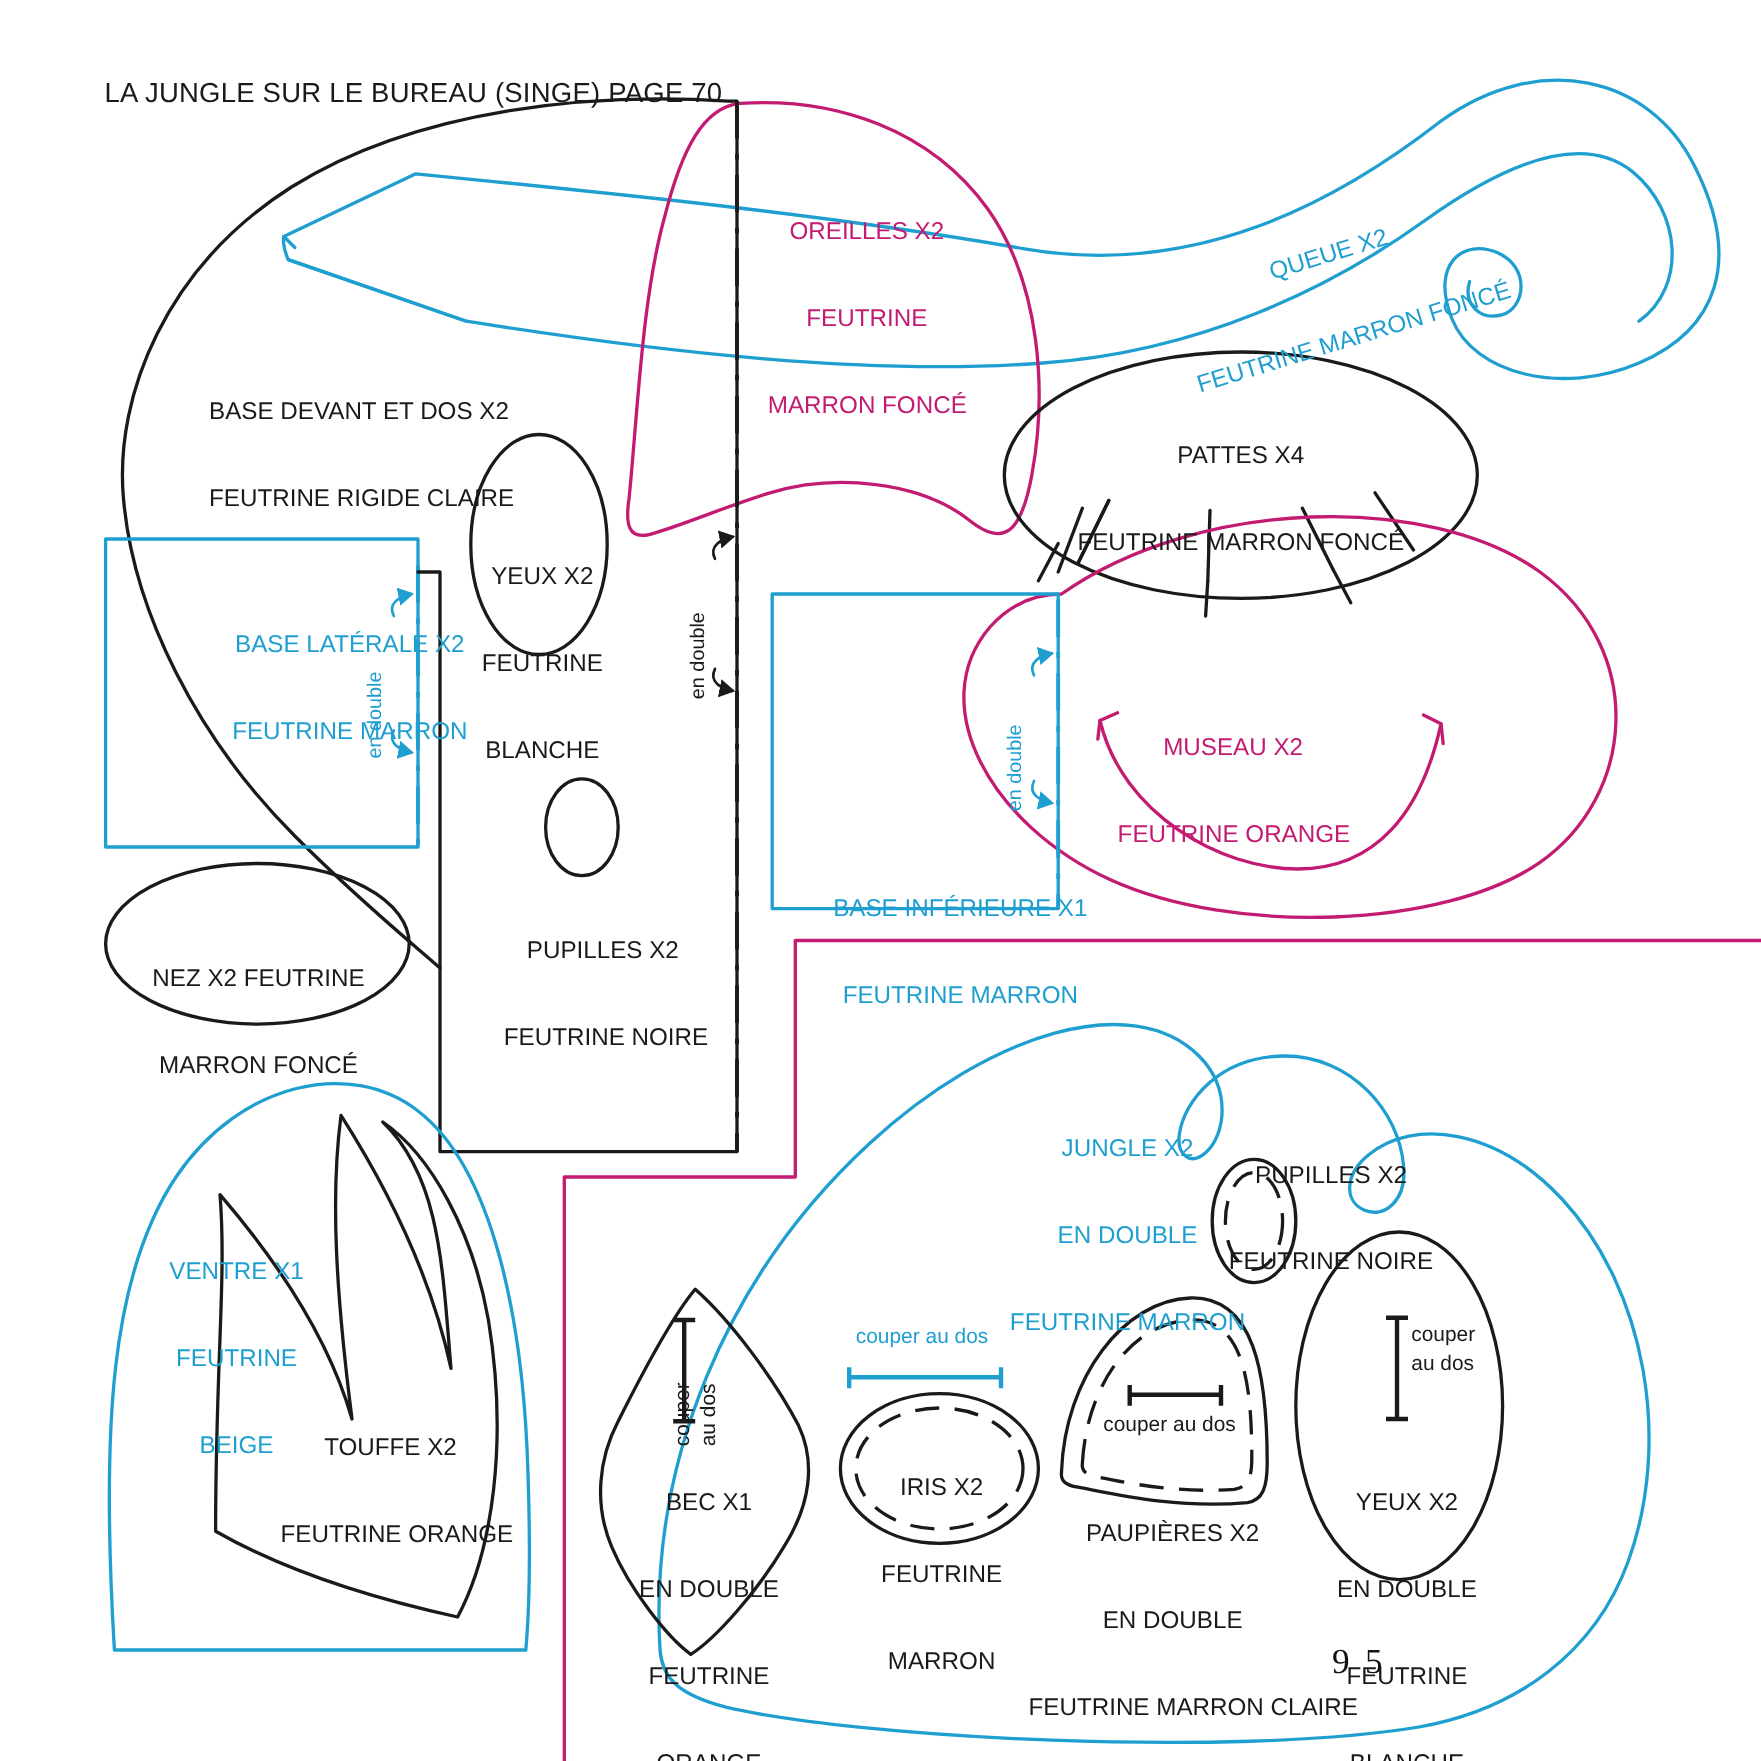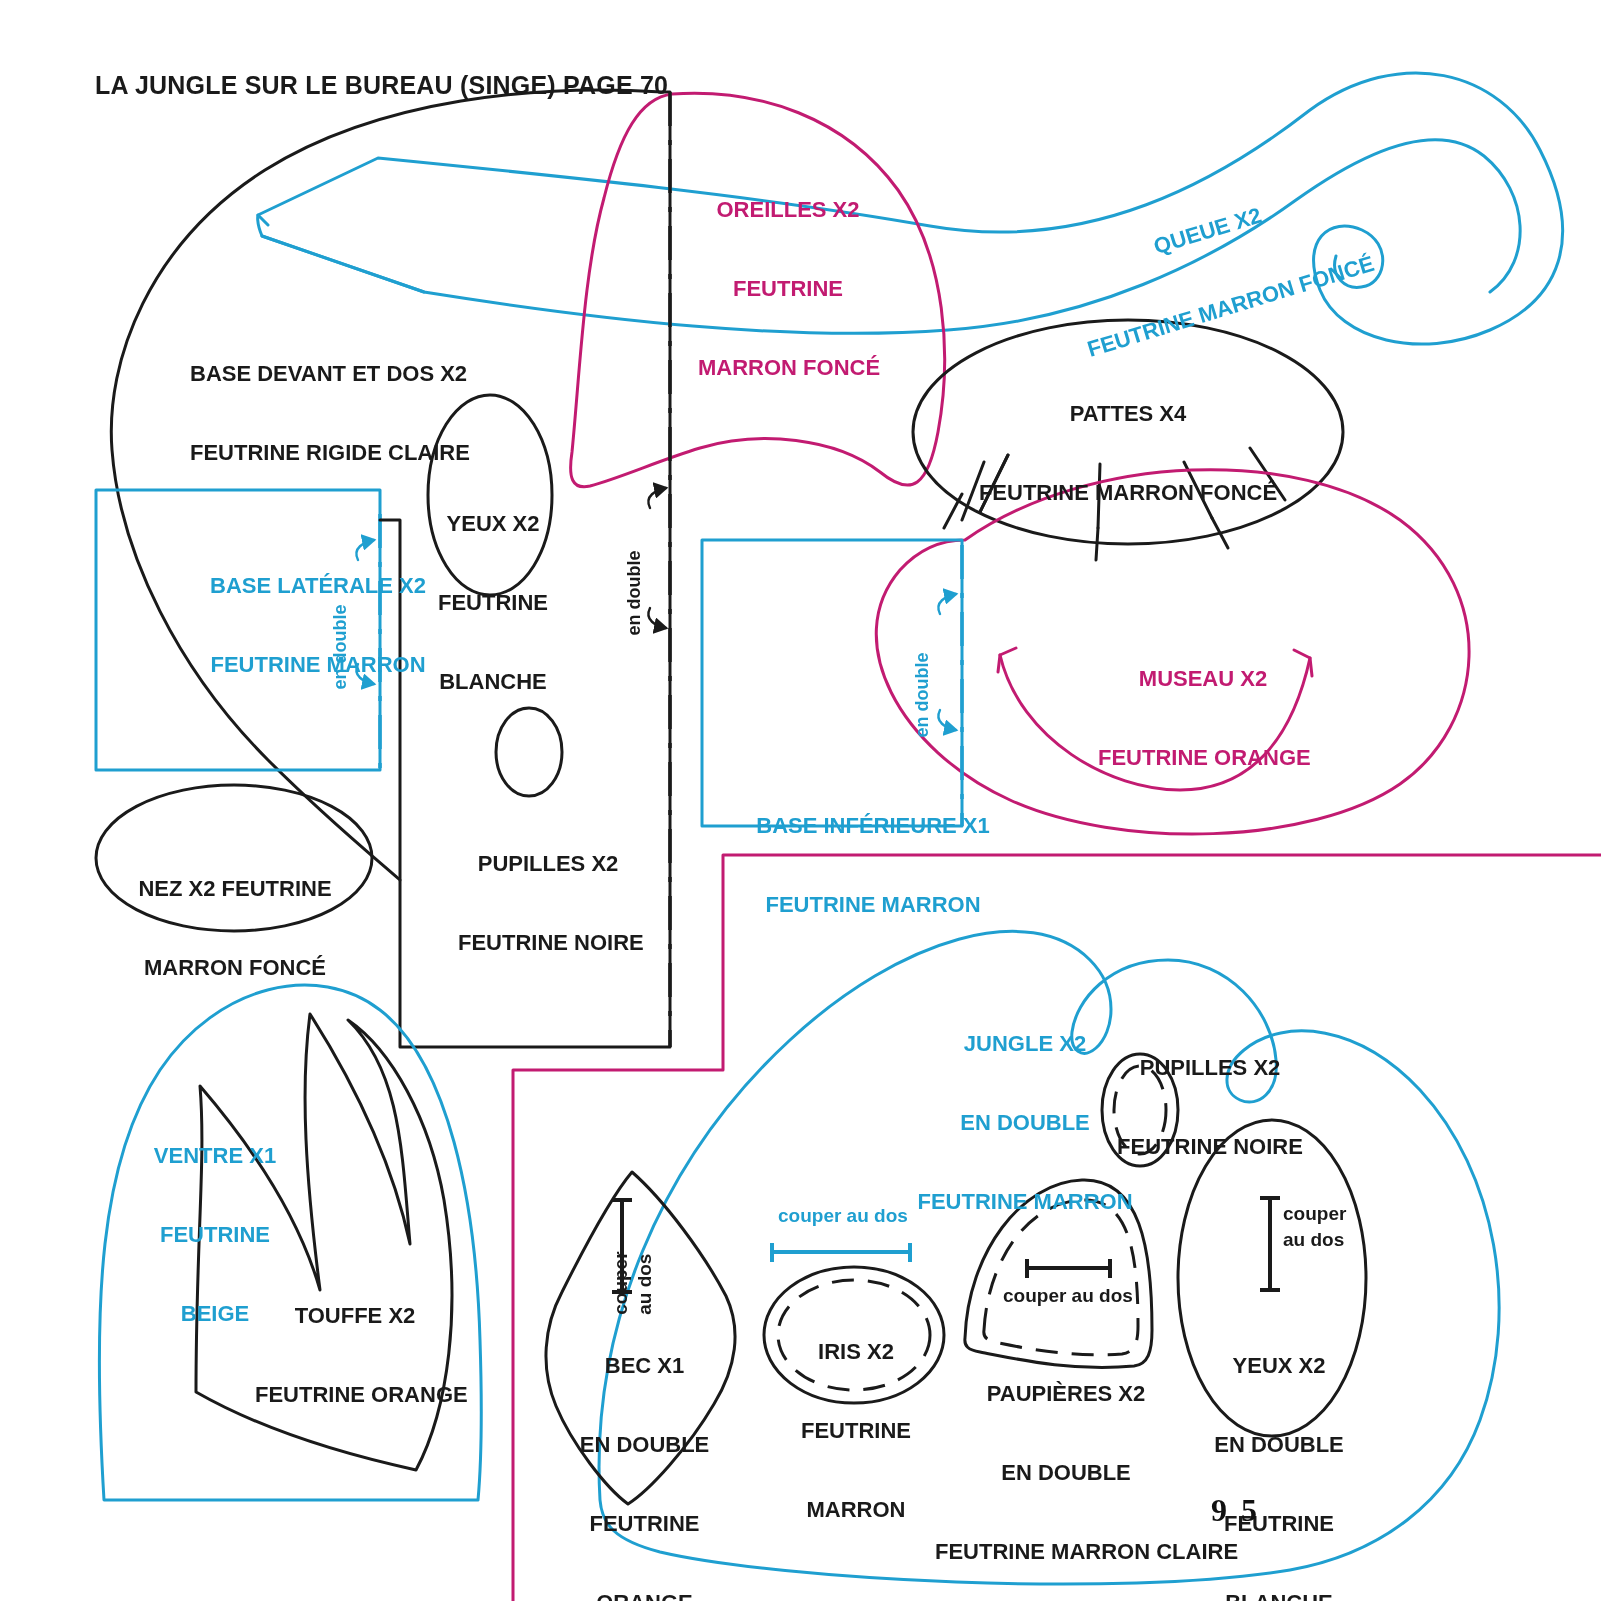--- a/index.html
+++ b/index.html
@@ -1,18 +1,18 @@
 <!DOCTYPE html>
 <html><head>
 <meta charset="utf-8">
 <style>
   html,body{margin:0;padding:0;background:#ffffff;}
   body{width:1601px;height:1601px;overflow:hidden;
        font-family:"Liberation Sans","DejaVu Sans",sans-serif;}
-  #page{position:relative;width:1300px;height:1601px;background:#fff;font-weight:bold;}
+  #page{position:relative;width:1300px;height:1601px;background:#fff;}
   svg#sheet{position:absolute;left:0;top:0;width:1601px;height:1601px;}
   .lbl{position:absolute;white-space:pre;line-height:1.20;
        font-family:"Liberation Sans","DejaVu Sans",sans-serif;}
   .k{color:#1a1a1a;}
   .c{color:#1f9fd0;}
   .m{color:#c21b71;}
   .t-title{font-size:25px;letter-spacing:.2px;}
   .t-part{font-size:22px;}
   .t-small{font-size:19px;}
   .t-en{font-size:18px;}
@@ -286,21 +286,21 @@
     <div>BASE LATÉRALE X2</div>
     <div>FEUTRINE MARRON</div>
   </div>
 
   <div class="lbl k t-part ctr" style="left:428px; top:458px; width:130px;">
     <div>YEUX X2</div>
     <div>FEUTRINE</div>
     <div>BLANCHE</div>
   </div>
 
-  <div class="lbl m t-part ctr" style="left:1098px; top:613px; width:210px;">
+  <div class="lbl m t-part ctr" style="left:1016px; top:613px; width:210px;">
     <div>MUSEAU X2</div>
     <div>FEUTRINE ORANGE</div>
   </div>
 
   <div class="lbl c t-part lft" style="left:703px; top:760px; width:260px;">
     <div>BASE INFÉRIEURE X1</div>
     <div>FEUTRINE MARRON</div>
   </div>
 
   <div class="lbl k t-part ctr" style="left:110px; top:823px; width:250px;">

